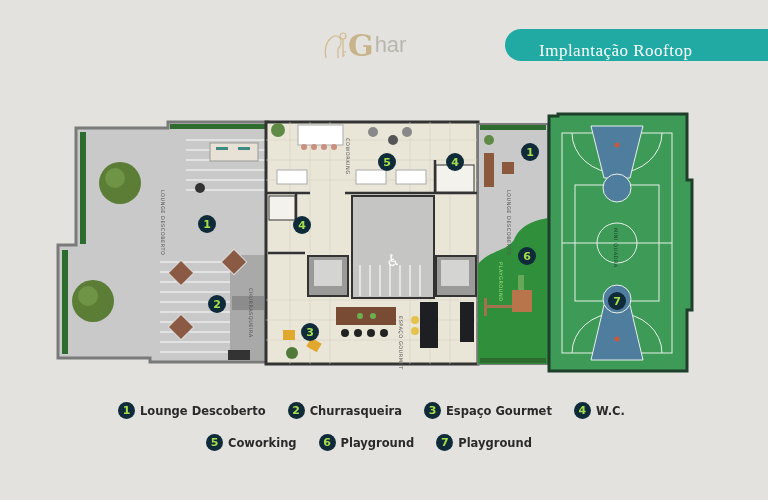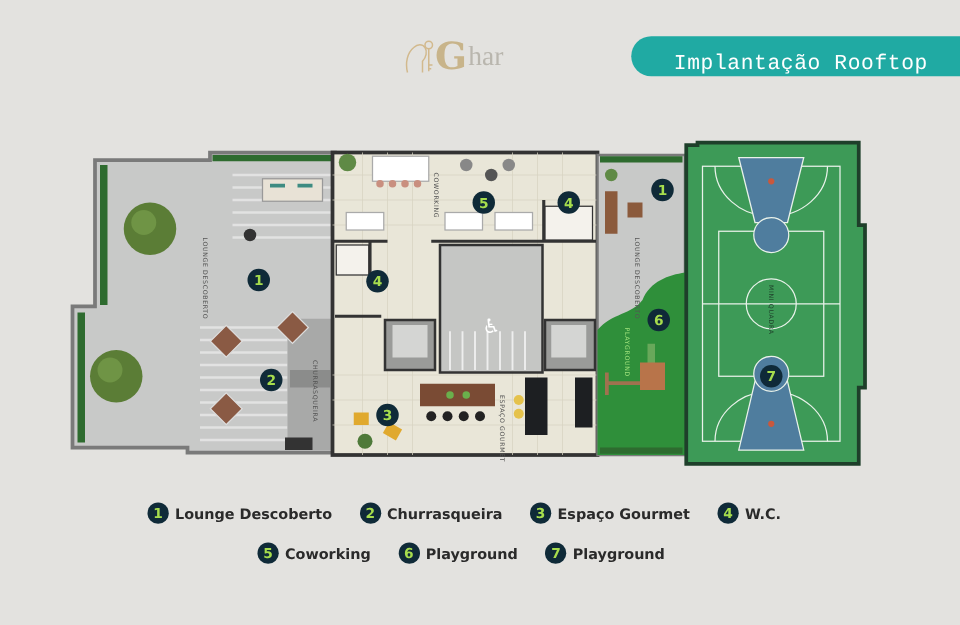--- a/index.html
+++ b/index.html
@@ -1,24 +1,24 @@
 <!DOCTYPE html>
 <html><head>
 <meta charset="utf-8">
 <style>
   html,body{margin:0;padding:0;}
   body{width:768px;height:500px;background:#e3e2df;position:relative;overflow:hidden;font-family:"DejaVu Sans","Liberation Sans",sans-serif;}
   .abs{position:absolute;}
   
   .logo{left:322px;top:28px;height:34px;display:flex;align-items:center;}
   .logo-g{font-family:"DejaVu Serif",serif;font-weight:bold;font-size:30px;color:#c8b48a;letter-spacing:-1px;}
-  .logo-text{font-family:Liberation Serif, serif;font-size:22px;color:#b9b6ae;margin-left:2px;}
+  .logo-text{font-family:Liberation Sans, sans-serif;font-size:22px;color:#b9b6ae;margin-left:2px;}
   
   .title-pill{left:505px;top:29px;width:280px;height:32px;background:#20aaa3;border-radius:16px 0 0 16px;display:flex;align-items:center;padding-left:34px;box-sizing:border-box;}
-  .title-pill span{color:#ffffff;font-size:17px;letter-spacing:0.5px;font-family:Liberation Mono, monospace;margin-top:12px;}
+  .title-pill span{color:#ffffff;font-size:17px;letter-spacing:0.5px;font-family:Liberation Serif, serif;margin-top:12px;}
   
   .plan{left:0;top:0;width:768px;height:400px;}
   .badge{position:absolute;width:18px;height:18px;border-radius:50%;background:#0f2a38;color:#a6dd4d;font-size:11px;font-weight:bold;display:flex;align-items:center;justify-content:center;font-family:"DejaVu Sans",sans-serif;}
   .room-label{position:absolute;font-size:5px;color:#555;writing-mode:vertical-rl;letter-spacing:0.5px;font-family:"DejaVu Sans",sans-serif;}
   
   .legend{left:0;top:400px;width:768px;}
   .legend-row{position:absolute;display:flex;align-items:center;}
   .legend-item{display:flex;align-items:center;margin-right:22px;}
   .legend-num{width:17px;height:17px;border-radius:50%;background:#0f2a38;color:#a6dd4d;font-size:11px;font-weight:bold;display:flex;align-items:center;justify-content:center;margin-right:5px;}
   .legend-label{font-size:11.5px;font-weight:bold;color:#2a2a2a;font-family:"DejaVu Sans",sans-serif;}

